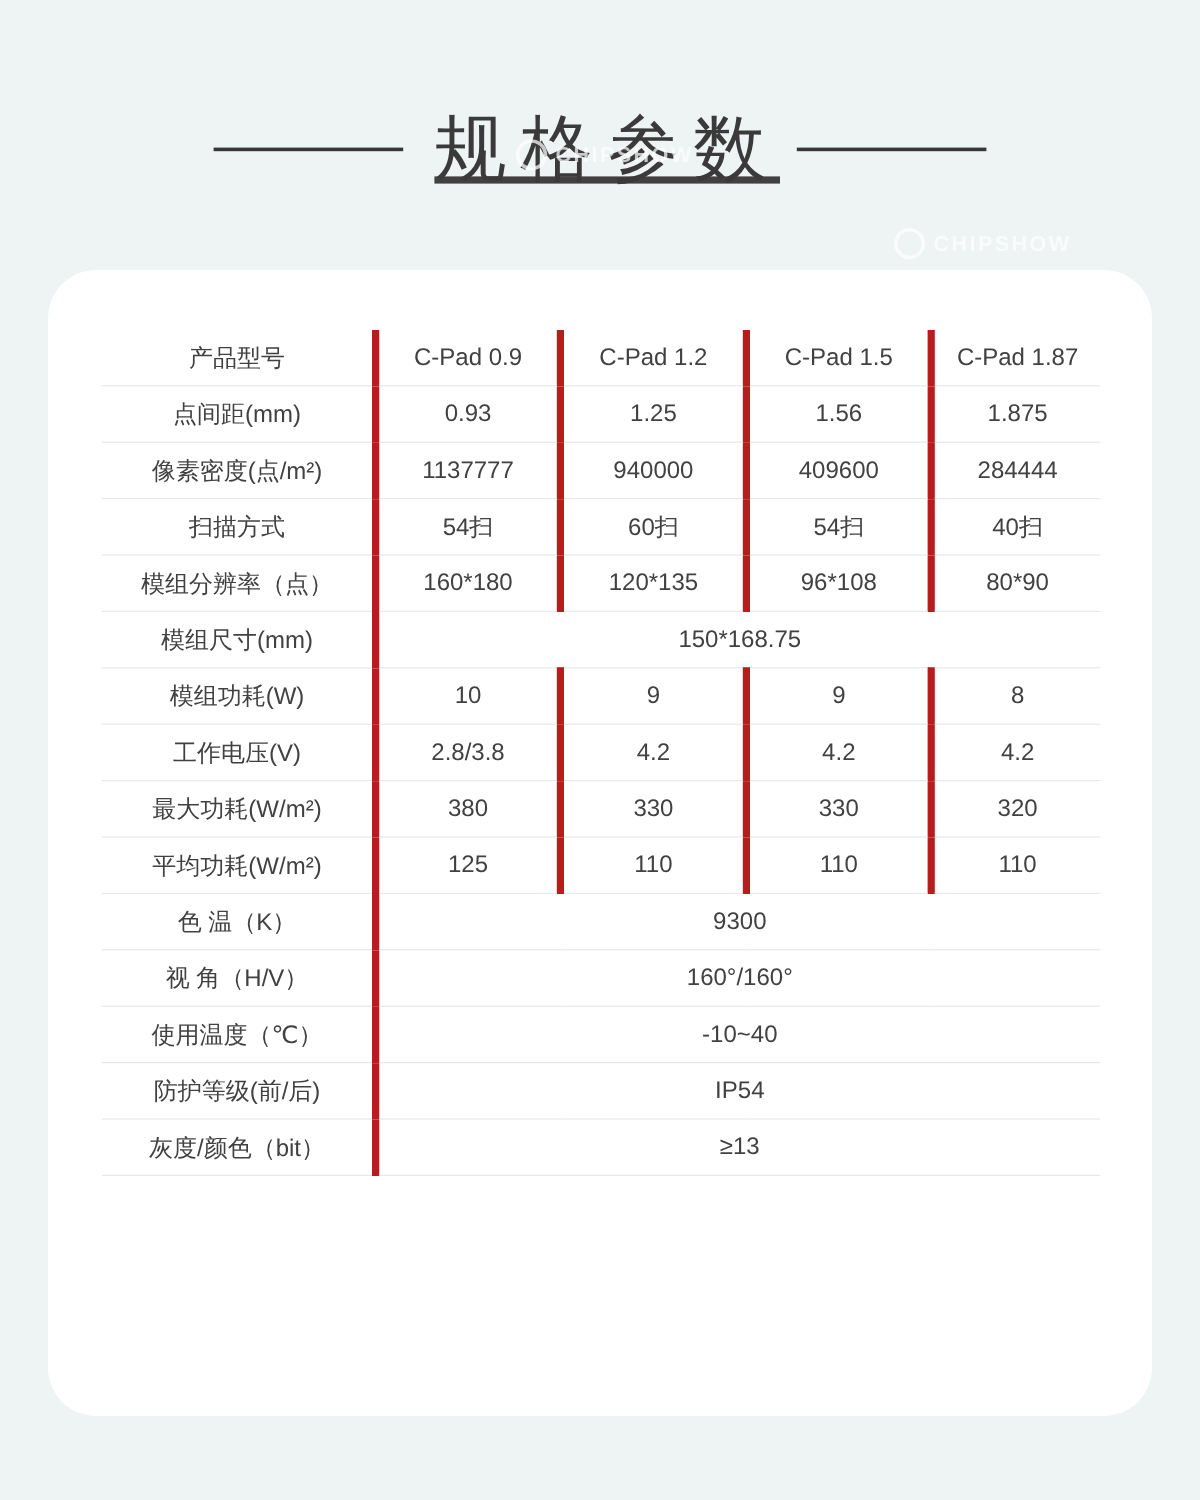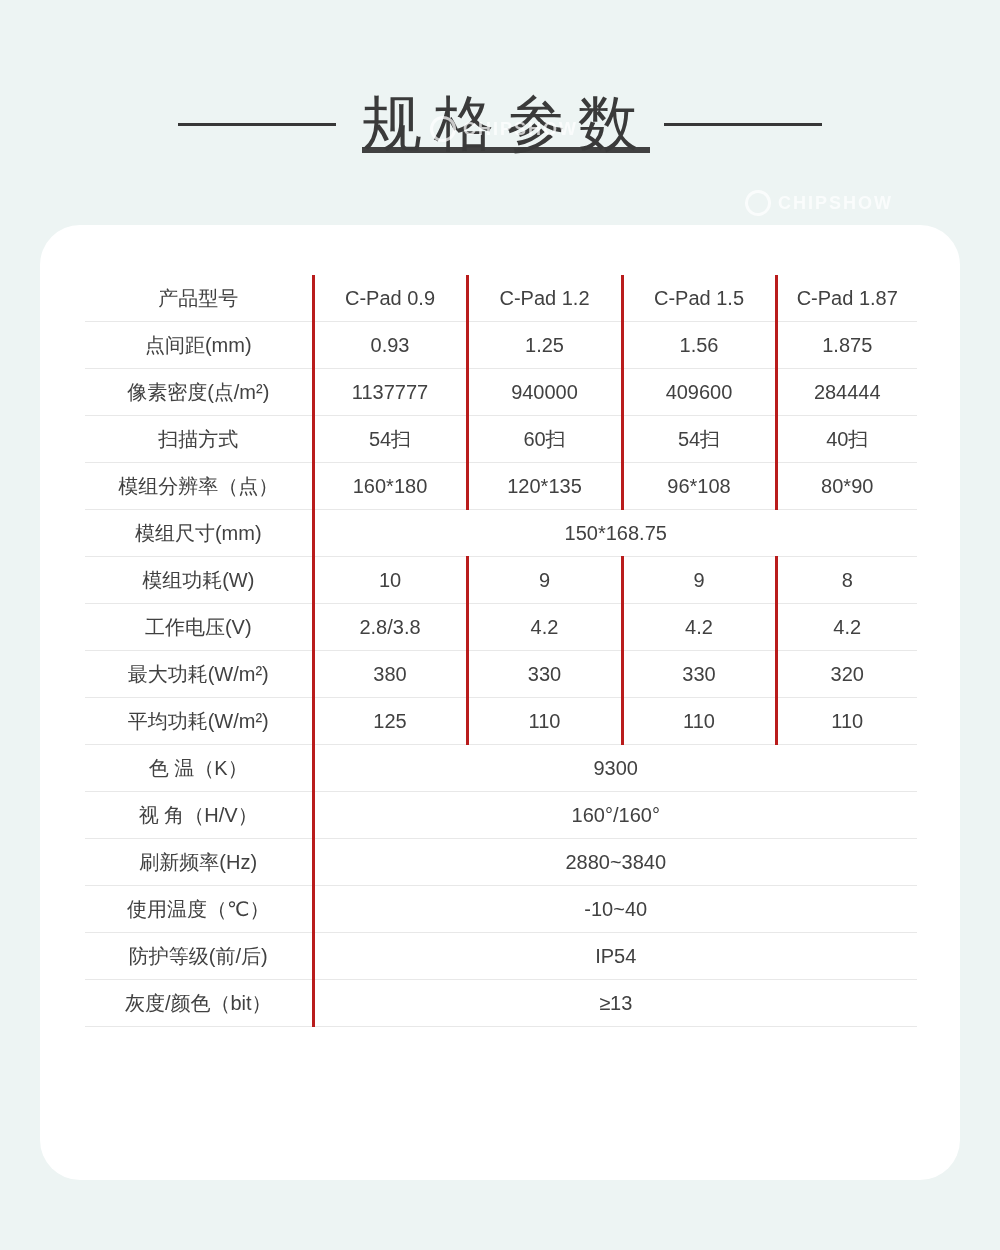--- a/index.html
+++ b/index.html
@@ -89,21 +89,21 @@
     padding: 0 2px;
     text-align: center;
     vertical-align: middle;
     font-size: 20px;
     color: #414141;
     border-bottom: 1px solid #e8e8e8;
     white-space: nowrap;
     overflow: hidden;
   }
   .spec-table td:not(:last-child) {
-    border-right: 3px solid #b91c1c;
+    border-right: 6px solid #b91c1c;
   }
   .col-label  { width: 228px; }
   .col-d1     { width: 154px; }
   .col-d2     { width: 155px; }
   .col-d3     { width: 154px; }
   .col-d4     { width: 141px; }
 </style>
 </head>
 <body>
 
@@ -205,24 +205,20 @@
       </tr>
       <tr>
         <td>色 温（K）</td>
         <td colspan="4">9300</td>
       </tr>
       <tr>
         <td>视 角（H/V）</td>
         <td colspan="4">160°/160°</td>
       </tr>
       <tr>
-        <td>刷新频率(Hz)</td>
-        <td colspan="4">2880~3840</td>
-      </tr>
-      <tr>
         <td>使用温度（℃）</td>
         <td colspan="4">-10~40</td>
       </tr>
       <tr>
         <td>防护等级(前/后)</td>
         <td colspan="4">IP54</td>
       </tr>
       <tr>
         <td>灰度/颜色（bit）</td>
         <td colspan="4">≥13</td>

